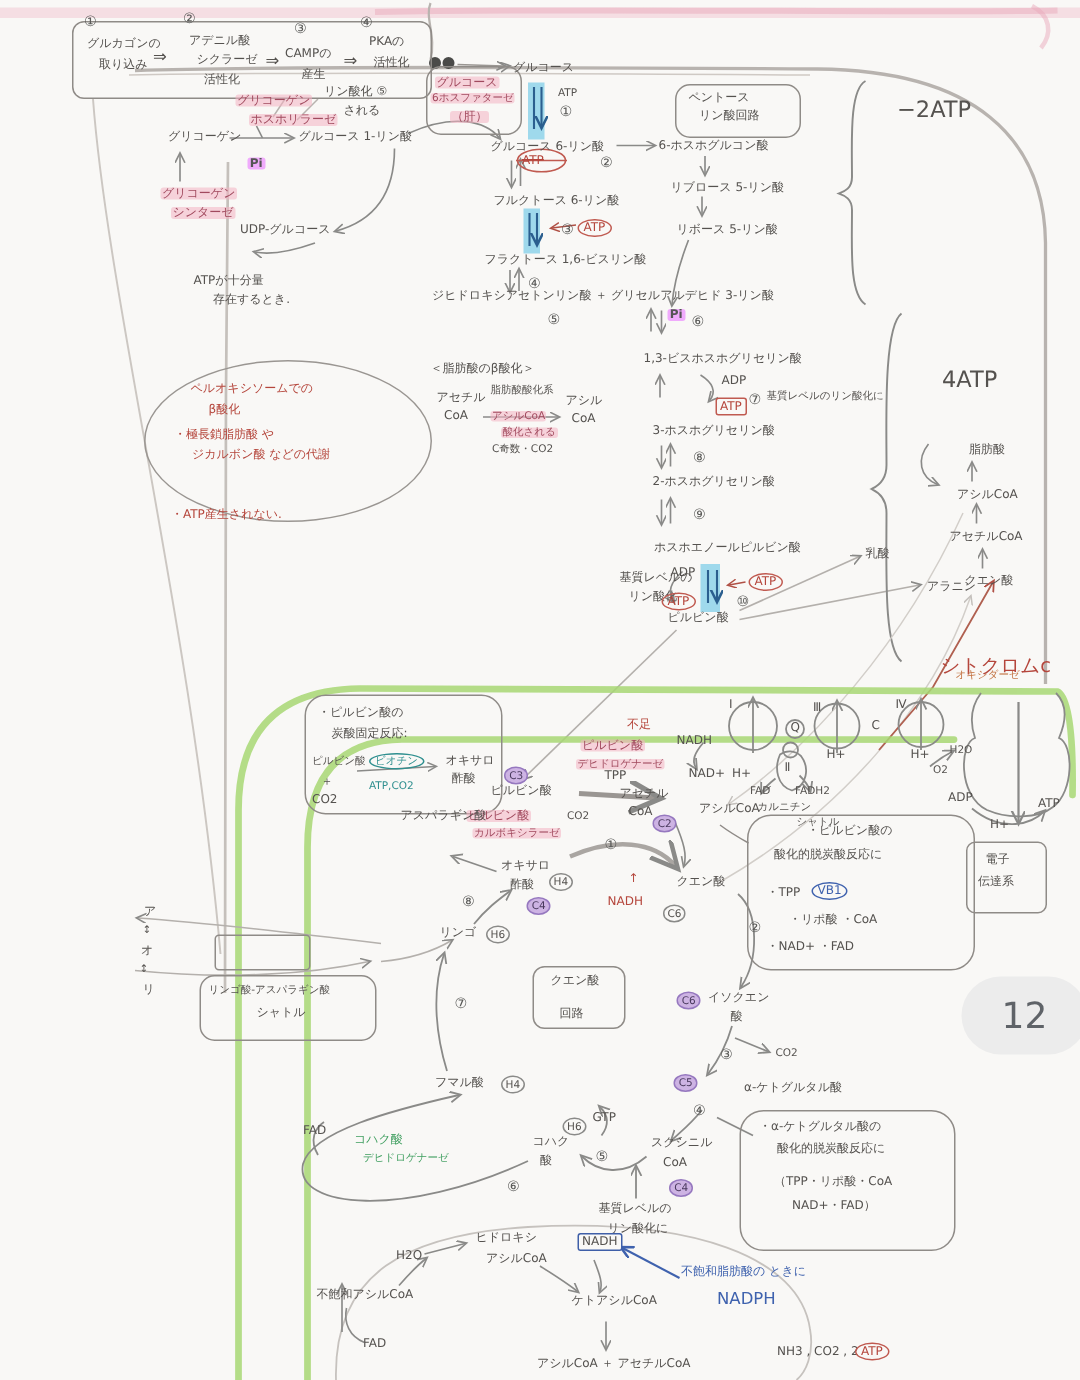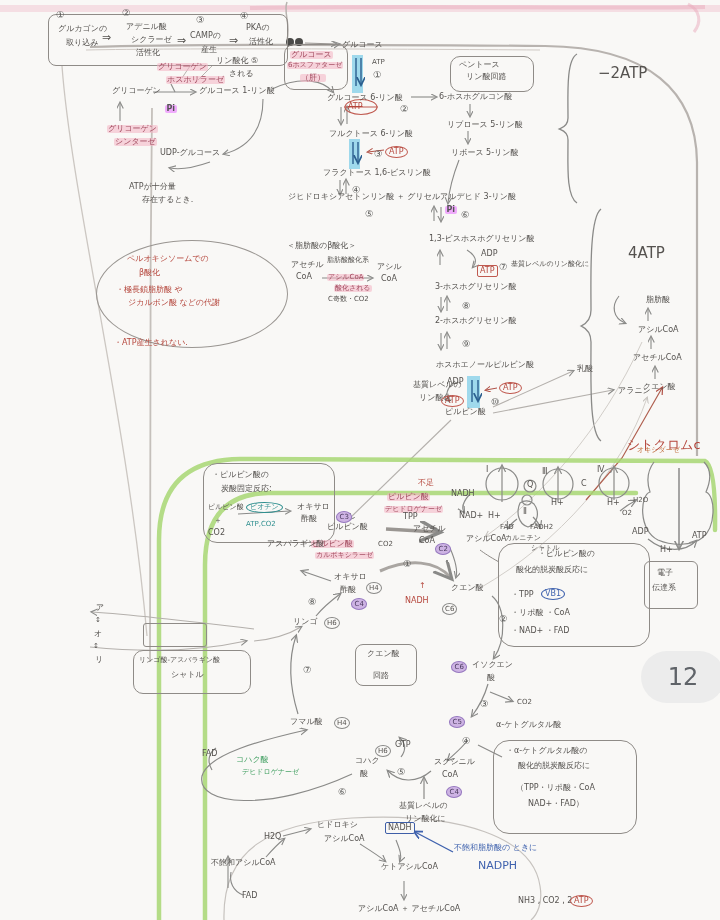--- a/index.html
+++ b/index.html
@@ -335,21 +335,21 @@
     <div class="lbl " style="left: 378px; top: 541px; font-size: 7px;">CO2</div>
     <div class="lbl pc" style="left: 336px; top: 511px;">C3</div>
     <div class="lbl pc" style="left: 435px; top: 543px;">C2</div>
     <div class="lbl " style="left: 466px; top: 535px;">アシルCoA</div>
     <div class="lbl " style="left: 505px; top: 535px; font-size: 7px;">カルニチン</div>
     <div class="lbl " style="left: 531px; top: 545px; font-size: 7px;">シャトル</div>
     <div class="lbl " style="left: 538px; top: 550px;">・ピルビン酸の</div>
     <div class="lbl " style="left: 516px; top: 566px;">酸化的脱炭酸反応に</div>
     <div class="lbl " style="left: 511px; top: 591px;">・TPP</div>
     <div class="lbl bo" style="left: 541px; top: 588px;">VB1</div>
-    <div class="lbl " style="left: 511px; top: 609px;">・リポ酸 ・CoA</div>
+    <div class="lbl " style="left: 526px; top: 609px;">・リポ酸 ・CoA</div>
     <div class="lbl " style="left: 511px; top: 627px;">・NAD+ ・FAD</div>
     <div class="lbl " style="left: 212px; top: 471px;">・ピルビン酸の</div>
     <div class="lbl " style="left: 221px; top: 485px;">炭酸固定反応:</div>
     <div class="lbl " style="left: 208px; top: 504px; font-size: 7px;">ピルビン酸</div>
     <div class="lbl to" style="left: 246px; top: 502px; font-size: 7px;">ビオチン</div>
     <div class="lbl " style="left: 297px; top: 503px;">オキサロ</div>
     <div class="lbl " style="left: 301px; top: 515px;">酢酸</div>
     <div class="lbl " style="left: 214px; top: 517px;">＋</div>
     <div class="lbl " style="left: 208px; top: 529px;">CO2</div>
     <div class="lbl t" style="left: 246px; top: 521px; font-size: 7px;">ATP,CO2</div>

